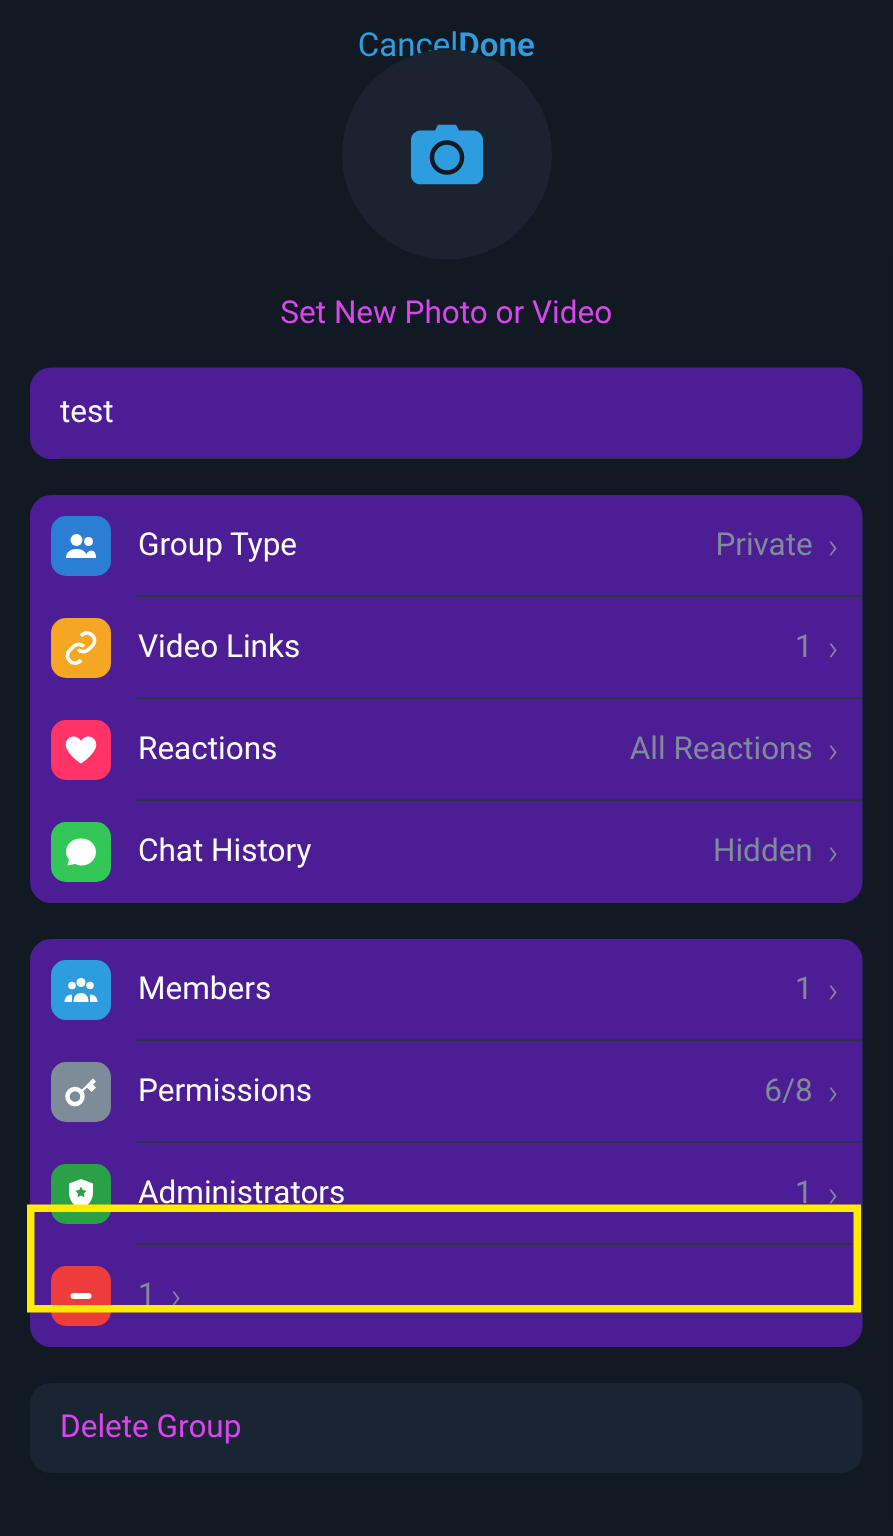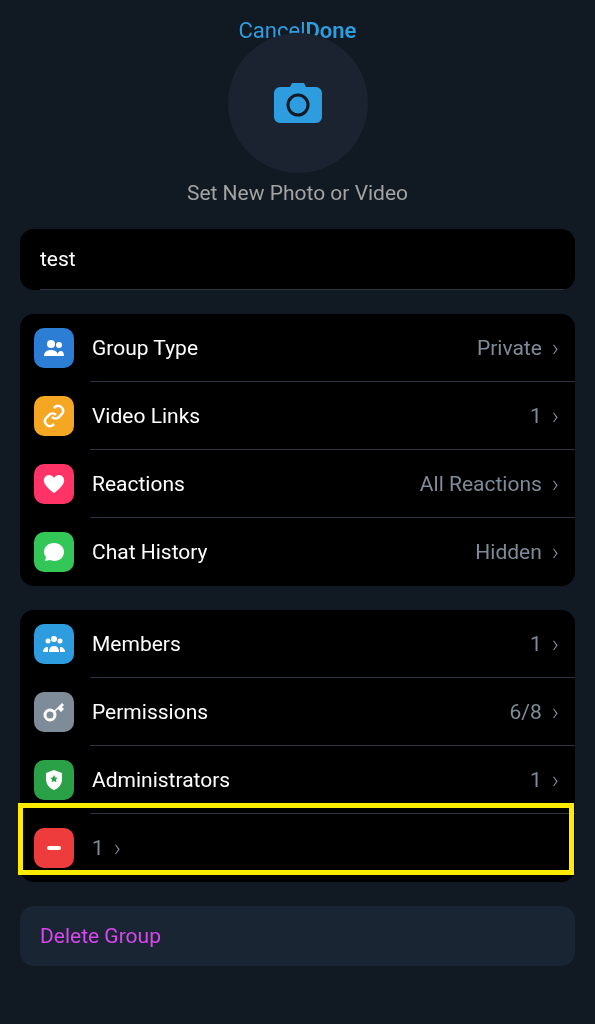--- a/index.html
+++ b/index.html
@@ -39,27 +39,27 @@
       width: 140px;
       height: 140px;
       border-radius: 50%;
       background: #1a232f;
       display: flex;
       align-items: center;
       justify-content: center;
       cursor: pointer;
     }
     .photo-link {
-      color: #a3a3a3;
-      font-size: 21px;
-      margin-top: 8px;
+      color: #d946ef;
+      font-size: 21px;
+      margin-top: 24px;
       cursor: pointer;
     }
     .card {
-      background: #000000;
+      background: #4c1d95;
       margin: 24px 20px 0;
       border-radius: 14px;
       overflow: hidden;
     }
     .input-row {
       padding: 18px 20px;
       font-size: 21px;
       color: #fff;
     }
     .input-row.placeholder {

